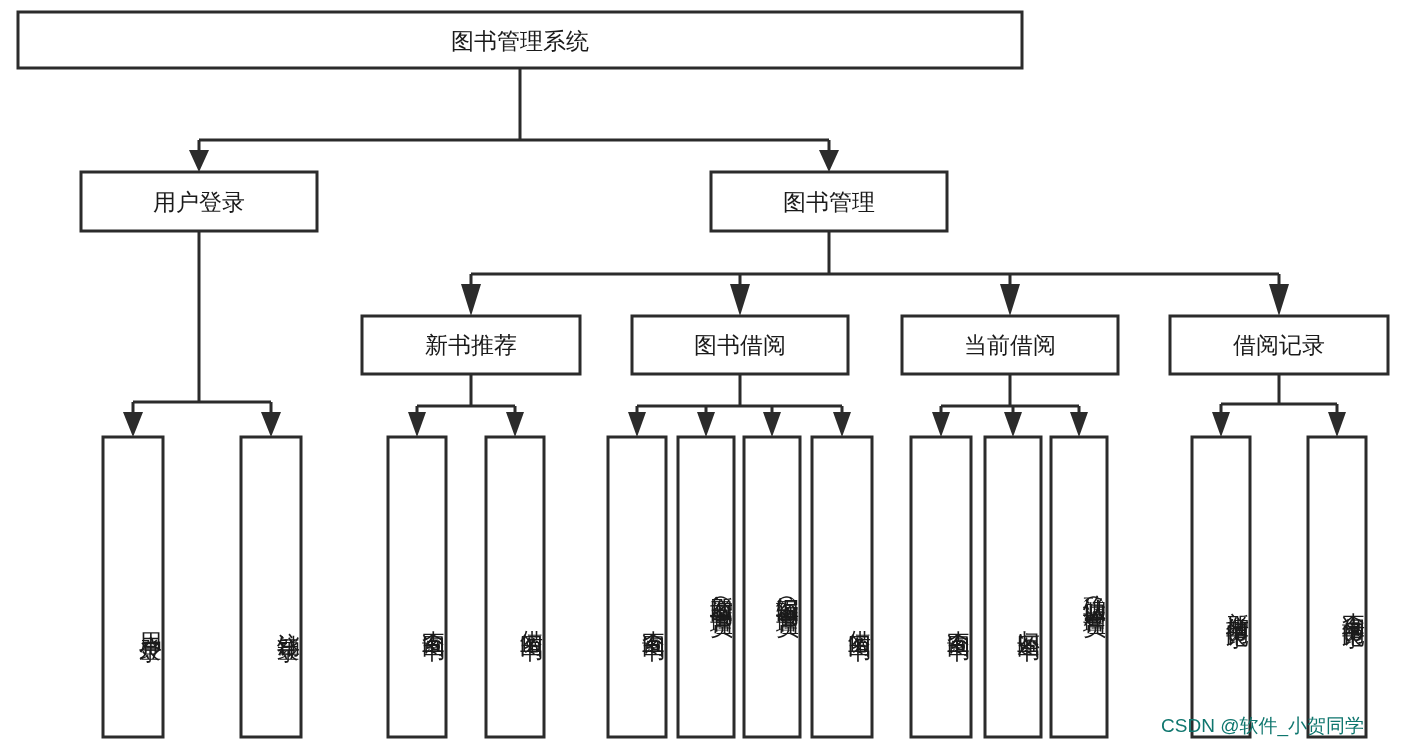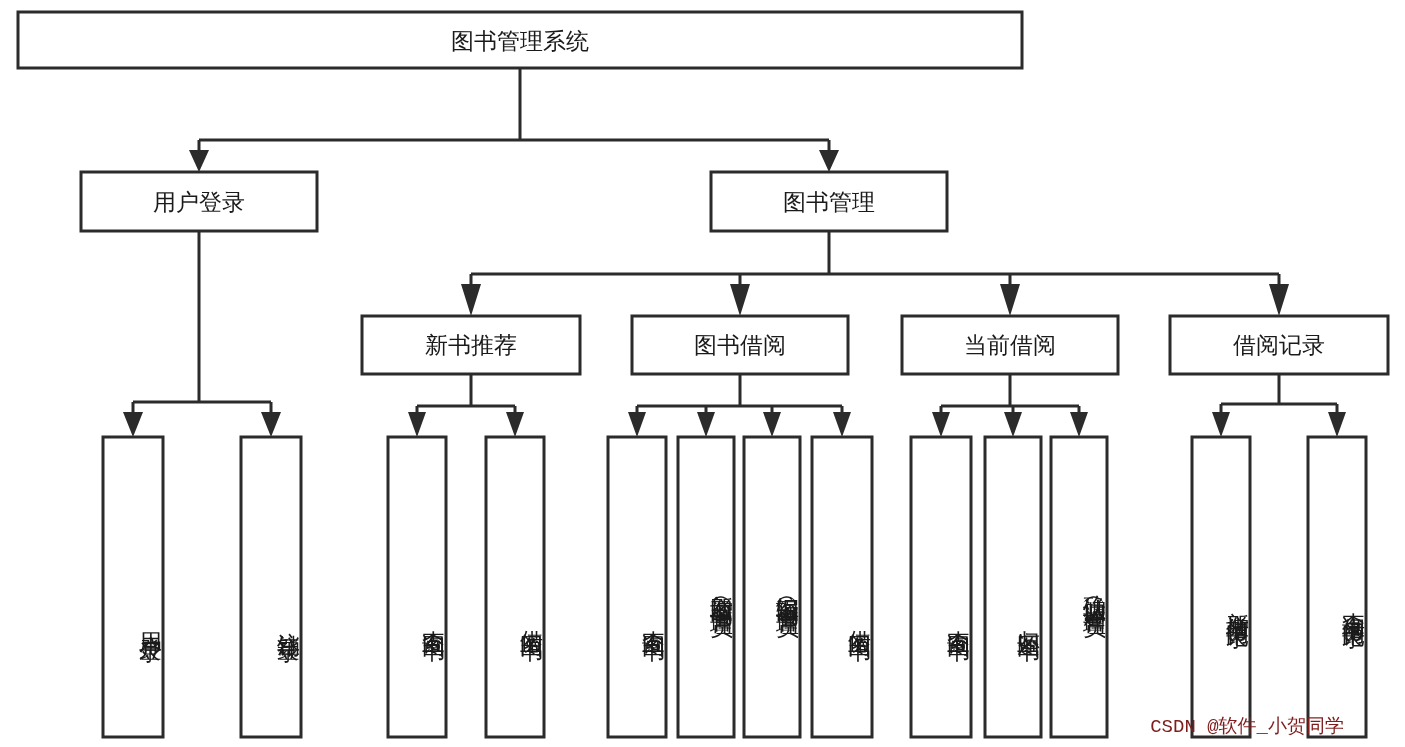--- a/index.html
+++ b/index.html
@@ -59,25 +59,25 @@
     color: #1a1a1a;
     white-space: nowrap;
     text-align: center;
     display: flex;
     align-items: flex-start;
     justify-content: center;
     pointer-events: none;
   }
   .watermark {
     position: absolute;
-    right: 20px;
+    right: 0;
     bottom: 8px;
-    font-family: Liberation Mono, monospace;
+    font-family: Liberation Sans, sans-serif;
     font-size: 19px;
-    color: #7f1d1d;
+    color: #0f766e;
     white-space: nowrap;
   }
 </style>
 </head>
 <body>
 
 <div id="diagram-root">
 
   <svg class="tree-svg" viewBox="0 0 1405 747">
 

